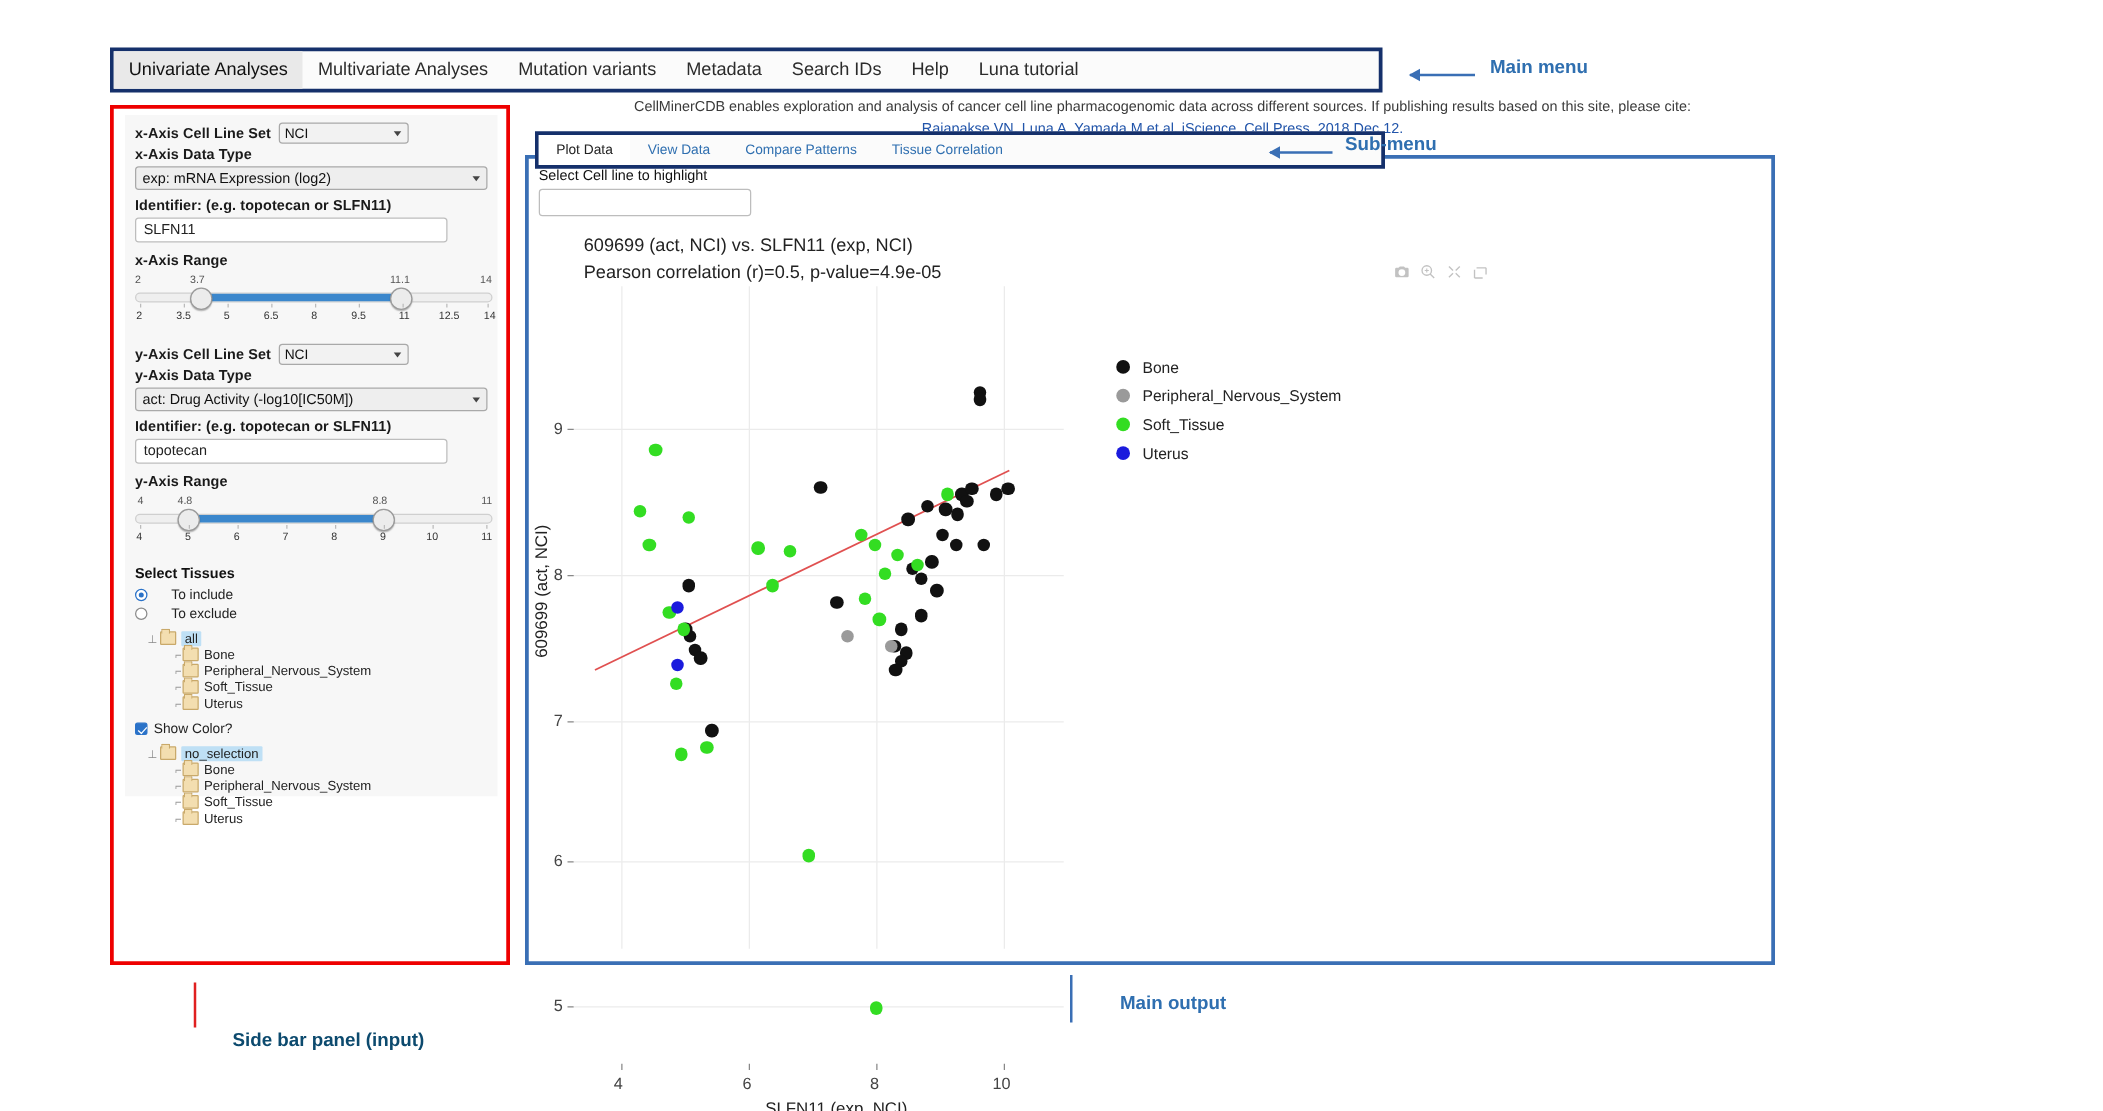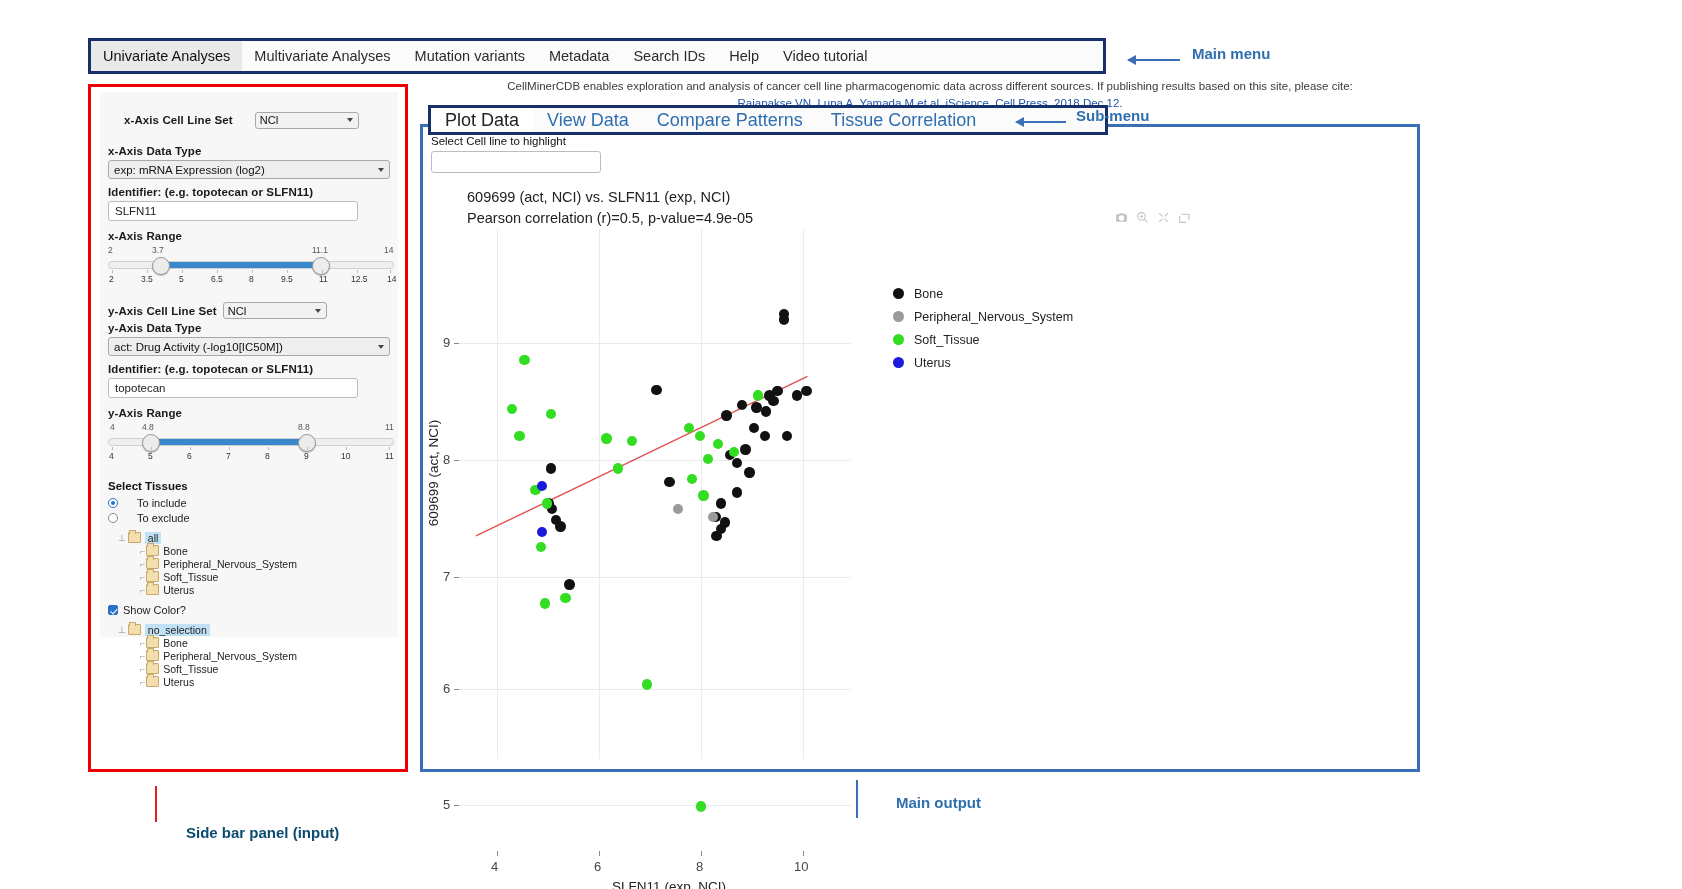--- a/index.html
+++ b/index.html
@@ -136,21 +136,21 @@
   #main-output{
     left:420px;top:124px;width:1000px;height:648px;
     border:3px solid #3a6fb5;background:#ffffff;box-sizing:border-box;
   }
   #submenu{
     position:absolute;left:5px;top:-22px;width:680px;height:30px;
     border:3px solid #15306b;background:#fbfbfb;box-sizing:border-box;
     display:flex;align-items:stretch;
   }
   .tab{
-    display:flex;align-items:center;padding:0 14px;font-size:18px;
+    display:flex;align-items:center;padding:0 14px;font-size:11px;
     color:#2f6fb0;cursor:pointer;white-space:nowrap;
   }
   .tab.active{background:#ffffff;color:#222;}
 
   #highlight-block{position:absolute;left:8px;top:8px;}
   .hl-label{font-size:11.5px;font-weight:normal;color:#111;margin-bottom:4px;}
   .hl-input{
     width:170px;height:22px;border:1px solid #bdbdbd;border-radius:3px;
     background:#fff;box-sizing:border-box;
   }
@@ -215,34 +215,34 @@
   <div class="menu-item">
       <span>Metadata</span>
     </div>
   <div class="menu-item">
       <span>Search IDs</span>
     </div>
   <div class="menu-item">
       <span>Help</span>
     </div>
   <div class="menu-item">
-      <span>Video tutorial</span>
+      <span>Luna tutorial</span>
     </div>
 </div>
 
 <div id="citation" class="abs">
   <div>CellMinerCDB enables exploration and analysis of cancer cell line pharmacogenomic data across different sources. If publishing results based on this site, please cite:</div>
   <a class="cite-link" href="#">Rajapakse VN, Luna A, Yamada M et al. iScience, Cell Press, 2018 Dec 12.</a>
 </div>
 
 <div id="sidebar-panel" class="abs">
   <div id="sidebar-inner">
 
     <div class="inline-row">
-      <span class="fld-label" style="margin:16px">x-Axis Cell Line Set</span>
+      <span class="fld-label" style="margin:0">x-Axis Cell Line Set</span>
       <div class="sel-sm">
         <span>NCI</span>
         <span class="caret"></span>
       </div>
     </div>
 
     <span class="fld-label">x-Axis Data Type</span>
     <div class="sel-wide">
       <span>exp: mRNA Expression (log2)</span>
       <span class="caret"></span>

